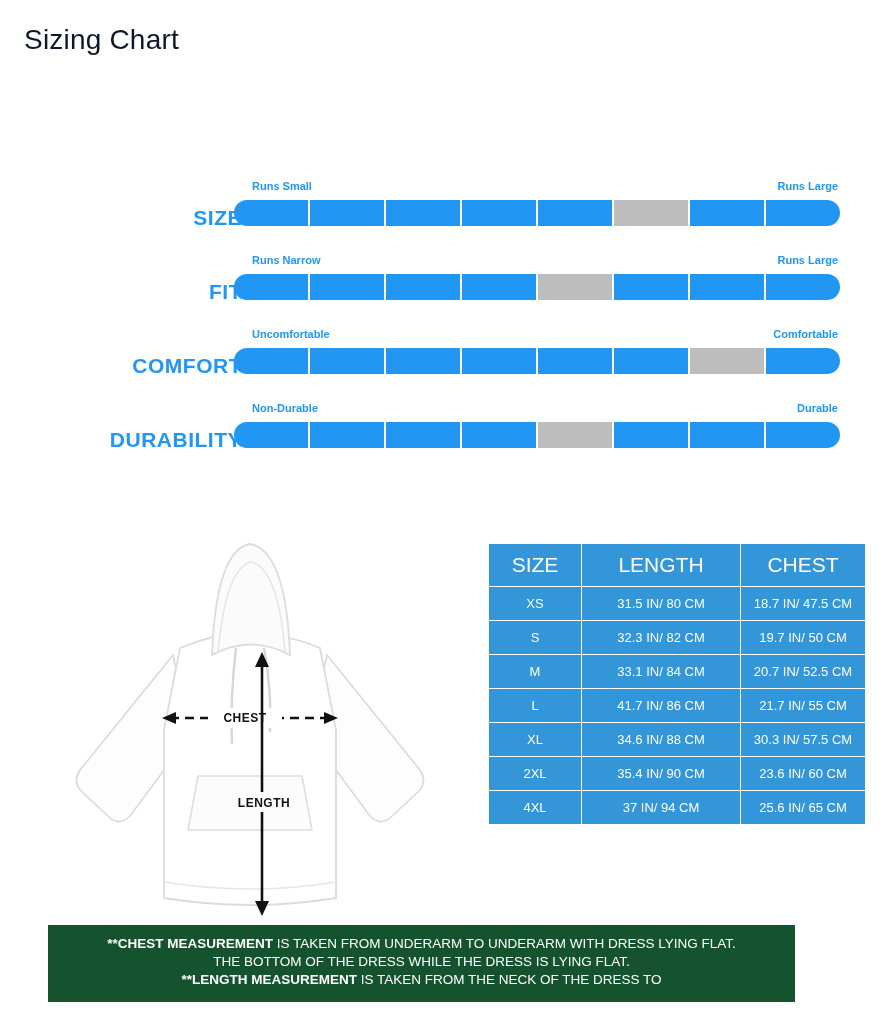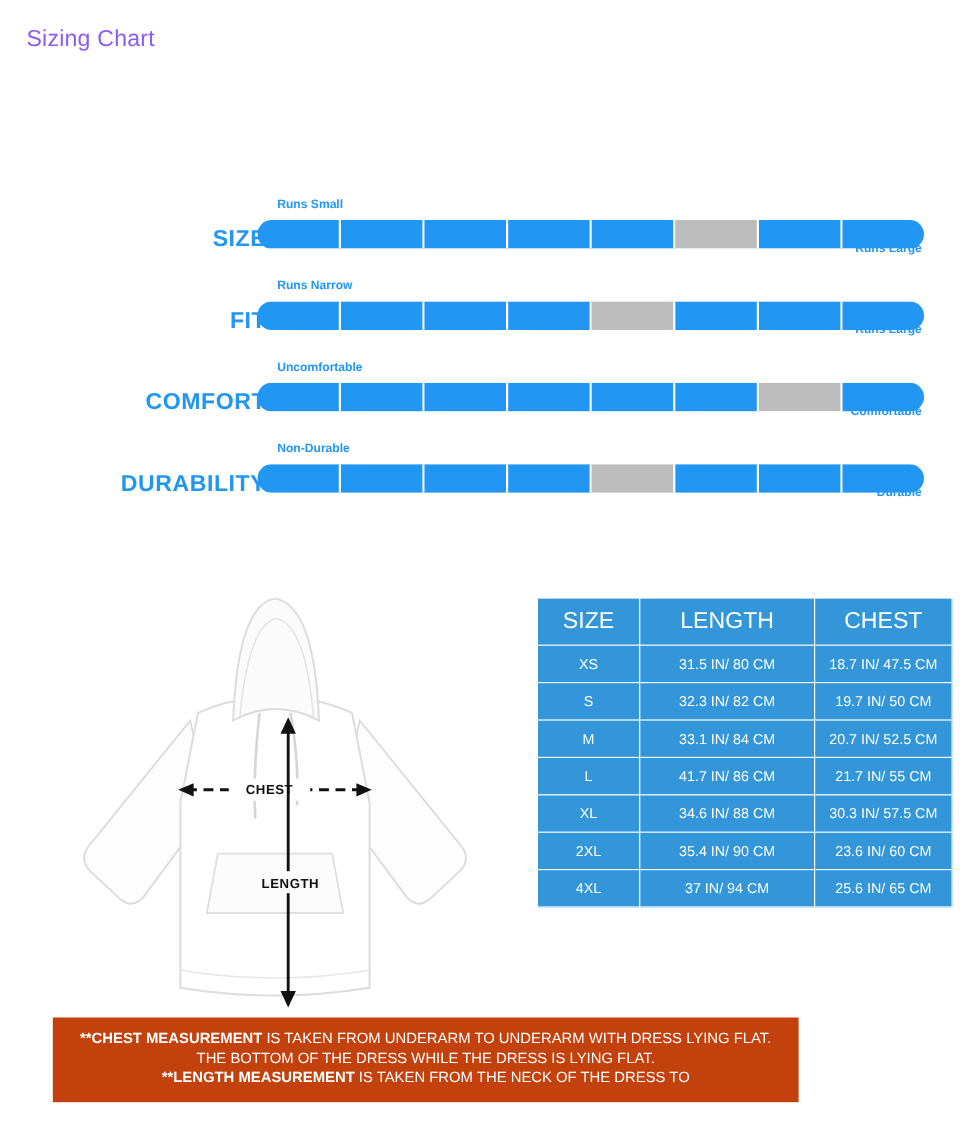--- a/index.html
+++ b/index.html
@@ -14,22 +14,22 @@
     font-family: "Liberation Sans", sans-serif;
     color: #333;
     overflow: hidden;
   }
 
   
   .page-title {
     position: absolute;
     left: 24px;
     top: 24px;
-    font-size: 21px;
-    color: #8b5cf6;
+    font-size: 28px;
+    color: #0f172a;
     font-weight: 400;
     letter-spacing: .2px;
   }
 
   
   .ratings {
     position: absolute;
     left: 0;
     top: 180px;
     width: 887px;
@@ -55,21 +55,21 @@
   }
   .cap-left, .cap-right {
     position: absolute;
     top: 0;
     font-size: 11px;
     font-weight: 700;
     color: #2196f3;
     white-space: nowrap;
   }
   .cap-left  { left: 18px; }
-  .cap-right { right: 2px; margin-top: 40px; }
+  .cap-right { right: 2px; }
   .bar {
     position: absolute;
     top: 20px;
     left: 0;
     width: 606px;
     height: 26px;
     display: flex;
     border-radius: 13px;
     overflow: hidden;
   }
@@ -124,22 +124,22 @@
   }
   .col-size   { width: 90px; }
   .col-length { width: 156px; }
   .col-chest  { width: 122px; }
 
   
   .footnote {
     position: absolute;
     left: 48px;
     top: 925px;
-    width: 678px;
-    background: #c2410c;
+    width: 747px;
+    background: #14532d;
     color: #ffffff;
     text-align: center;
     padding: 10px 6px 12px 6px;
     box-sizing: border-box;
     font-size: 13.5px;
     line-height: 1.35;
   }
   .footnote b { font-weight: 700; }
   .footnote .line { display: block; }
 </style>

